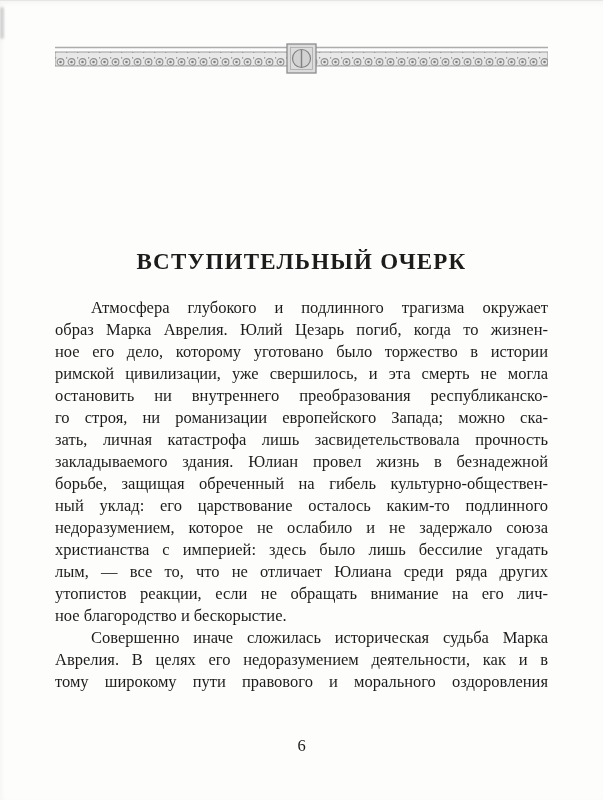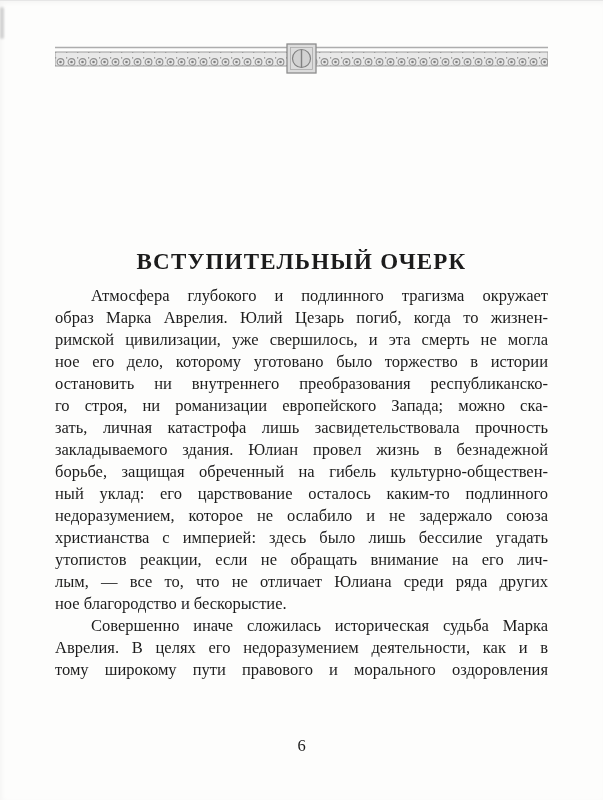--- a/index.html
+++ b/index.html
@@ -32,21 +32,21 @@
     position: absolute; top: 248px; left: 0;
     width: 100%;
     margin: 0;
     text-align: center;
     font-size: 23px;
     font-weight: bold;
     letter-spacing: 1.2px;
     color: #1c1c1c;
   }
   .text-block {
-    position: absolute; left: 55px; top: 284px;
+    position: absolute; left: 55px; top: 296px;
     width: 493px;
     color: #1c1c1c;
     font-size: 16.5px;
   }
   .paragraph { margin: 0; }
   .line {
     height: 22px;
     line-height: 22px;
     text-align: justify;
     text-align-last: justify;
@@ -94,32 +94,32 @@
       </g>
     </svg>
   </div>
 
   <h1 class="chapter-title">ВСТУПИТЕЛЬНЫЙ ОЧЕРК</h1>
 
   <div class="text-block">
       <div class="paragraph">
         <div class="line indent">Атмосфера глубокого и подлинного трагизма окружает</div>
         <div class="line">образ Марка Аврелия. Юлий Цезарь погиб, когда то жизнен-</div>
+        <div class="line">ное его дело, которому уготовано было торжество в истории</div>
         <div class="line">римской цивилизации, уже свершилось, и эта смерть не могла</div>
-        <div class="line">ное его дело, которому уготовано было торжество в истории</div>
         <div class="line">остановить ни внутреннего преобразования республиканско-</div>
         <div class="line">го строя, ни романизации европейского Запада; можно ска-</div>
         <div class="line">зать, личная катастрофа лишь засвидетельствовала прочность</div>
         <div class="line">закладываемого здания. Юлиан провел жизнь в безнадежной</div>
         <div class="line">борьбе, защищая обреченный на гибель культурно-обществен-</div>
         <div class="line">ный уклад: его царствование осталось каким-то подлинного</div>
         <div class="line">недоразумением, которое не ослабило и не задержало союза</div>
         <div class="line">христианства с империей: здесь было лишь бессилие угадать</div>
+        <div class="line">лым, — все то, что не отличает Юлиана среди ряда других</div>
         <div class="line">утопистов реакции, если не обращать внимание на его лич-</div>
-        <div class="line">лым, — все то, что не отличает Юлиана среди ряда других</div>
         <div class="line last-left">ное благородство и бескорыстие.</div>
       </div>
       <div class="paragraph">
         <div class="line indent">Совершенно иначе сложилась историческая судьба Марка</div>
         <div class="line">Аврелия. В целях его недоразумением деятельности, как и в</div>
         <div class="line">тому широкому пути правового и морального оздоровления</div>
       </div>
     </div>
 
   <div class="page-number">6</div>

